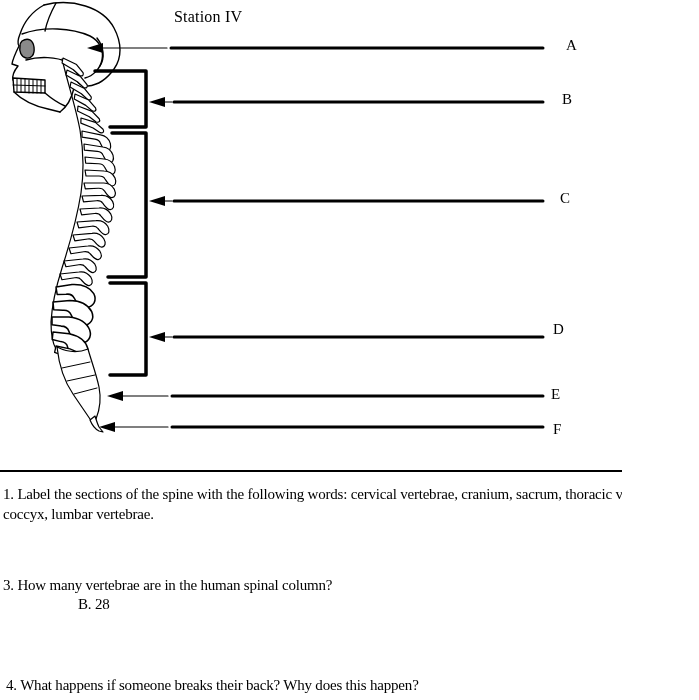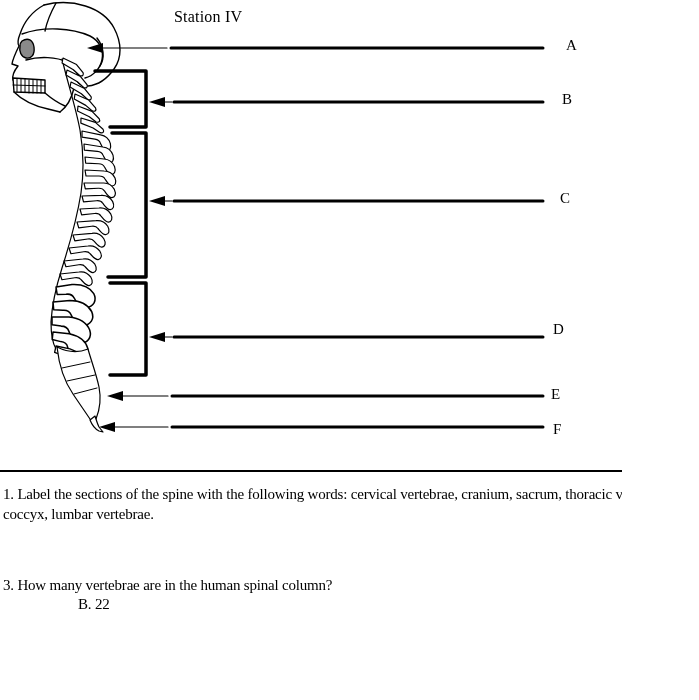--- a/index.html
+++ b/index.html
@@ -148,17 +148,18 @@
   <span class="ans-label" style="left:553px;top:322px">D</span>
   <span class="ans-label" style="left:551px;top:387px">E</span>
   <span class="ans-label" style="left:553px;top:422px">F</span>
 
   <div class="divider"></div>
 
   <div class="q q1">1. Label the sections of the spine with the following words: cervical vertebrae, cranium, sacrum, thoracic vertebrae, coccyx, lumbar vertebrae.</div>
   <div class="q q3">3. How many vertebrae are in the human spinal column?</div>
 
   <div class="q opts">
-    <div>B. 22</div>
+    <div>B. 28</div>
   </div>
 
+  <div class="q q4">4. What happens if someone breaks their back? Why does this happen?</div>
 
 </div>
 
 </body></html>

